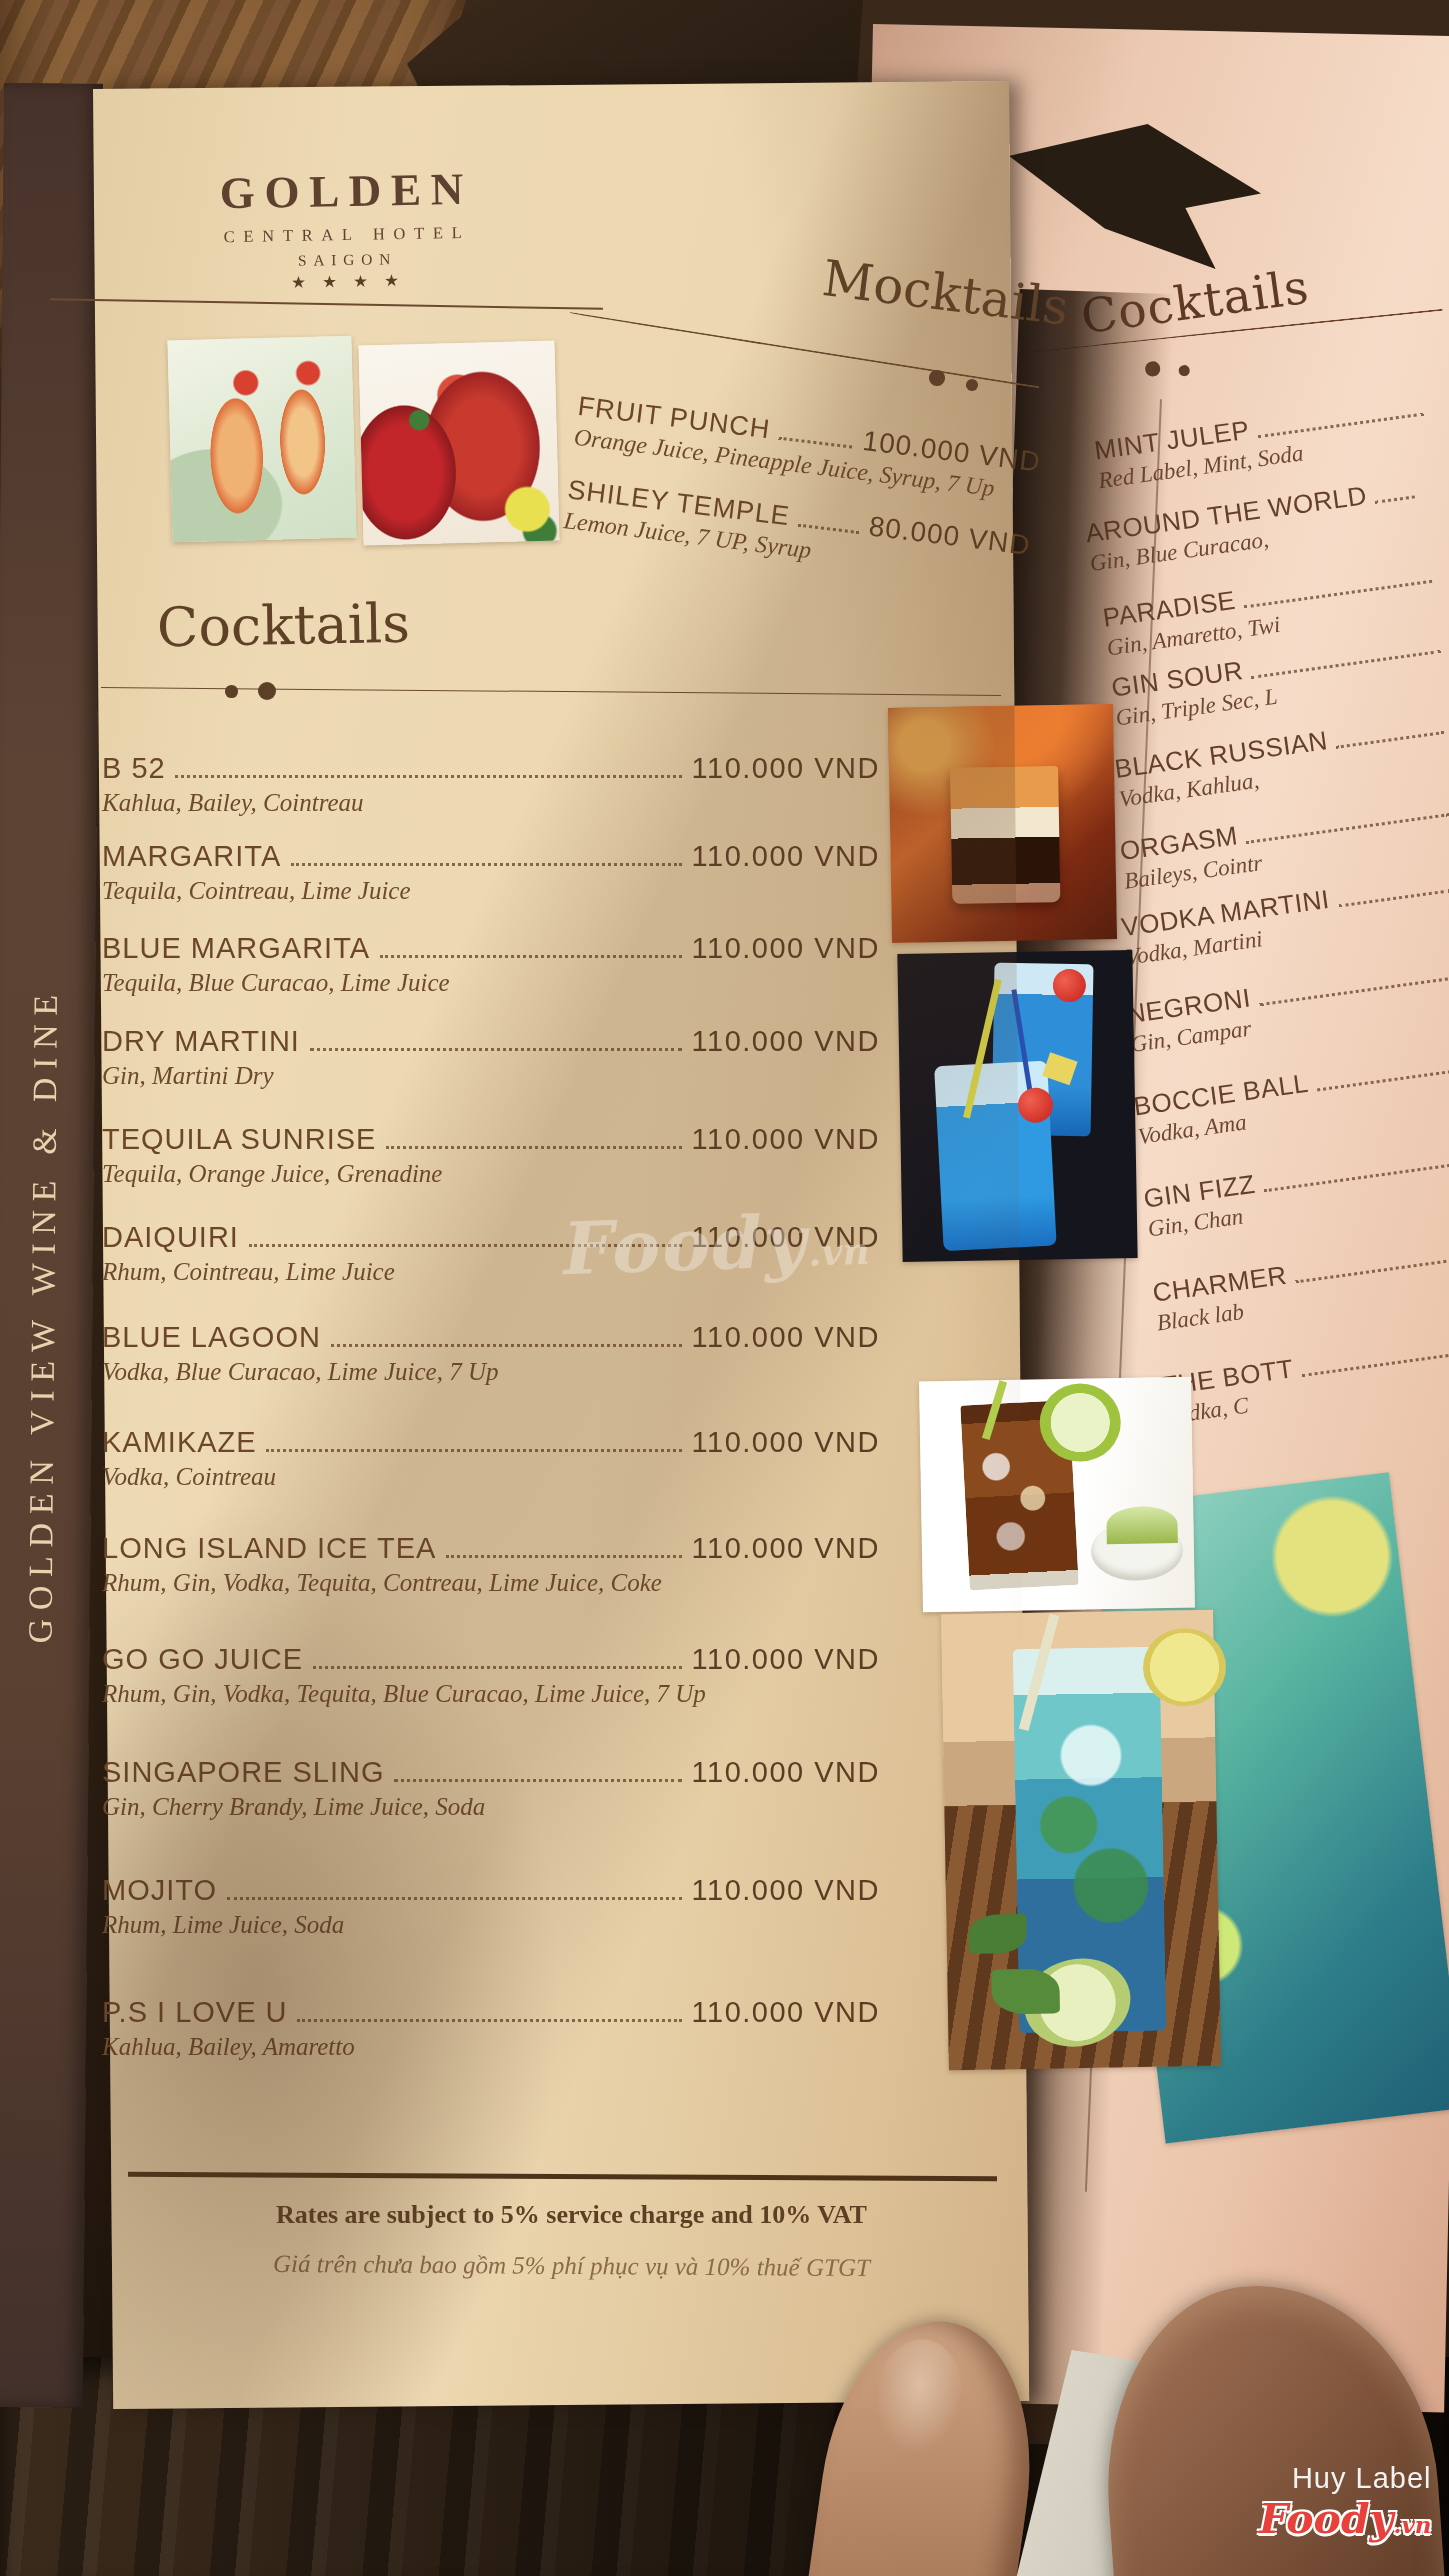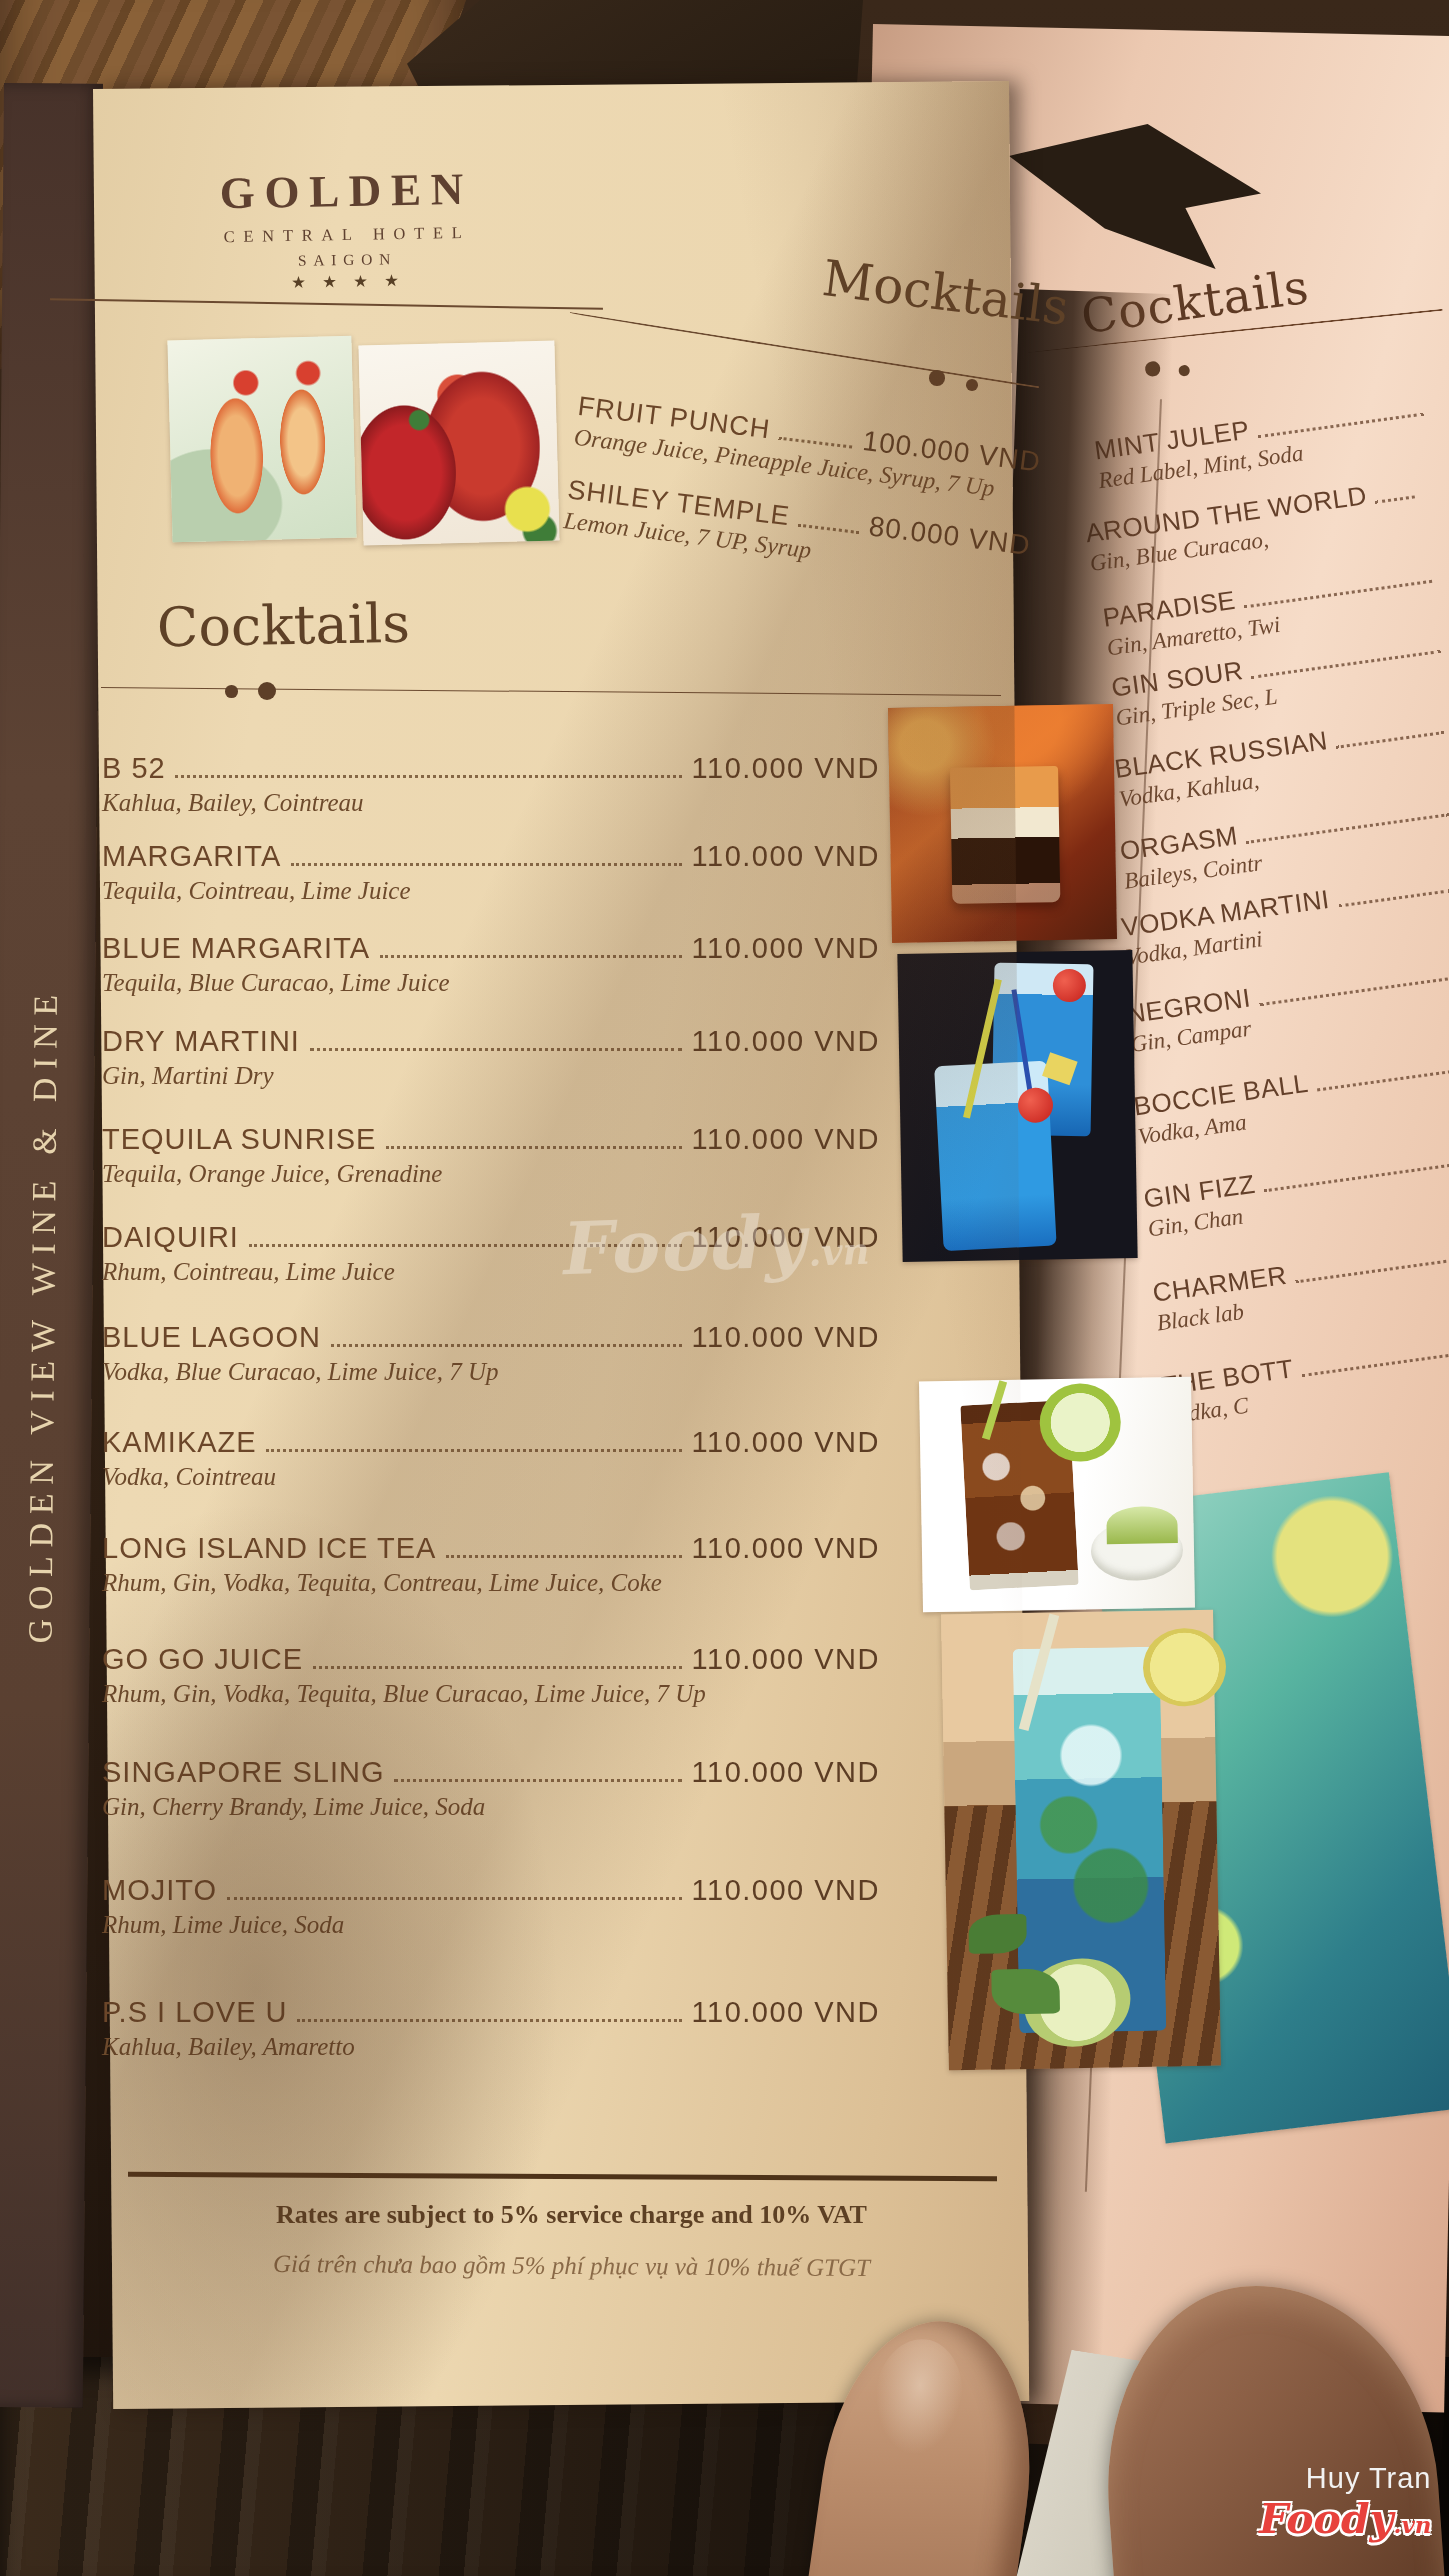--- a/index.html
+++ b/index.html
@@ -477,20 +477,20 @@
 
   <div class="abs finger1"></div>
   <div class="abs fingernail noint"></div>
   <div class="abs paper-sliver"></div>
   <div class="abs finger2"></div>
 
   <div class="abs wm-center noint">
     <span>Foody</span><span class="vn">.vn</span>
   </div>
   <div class="abs wm-credit noint">
-    <div class="name">Huy Tran</div>
+    <div class="name">Huy Label</div>
     <div class="foody">
       <span>Foody</span><span class="vn">.vn</span>
     </div>
   </div>
 
 </div>
 
 
 </body></html>

